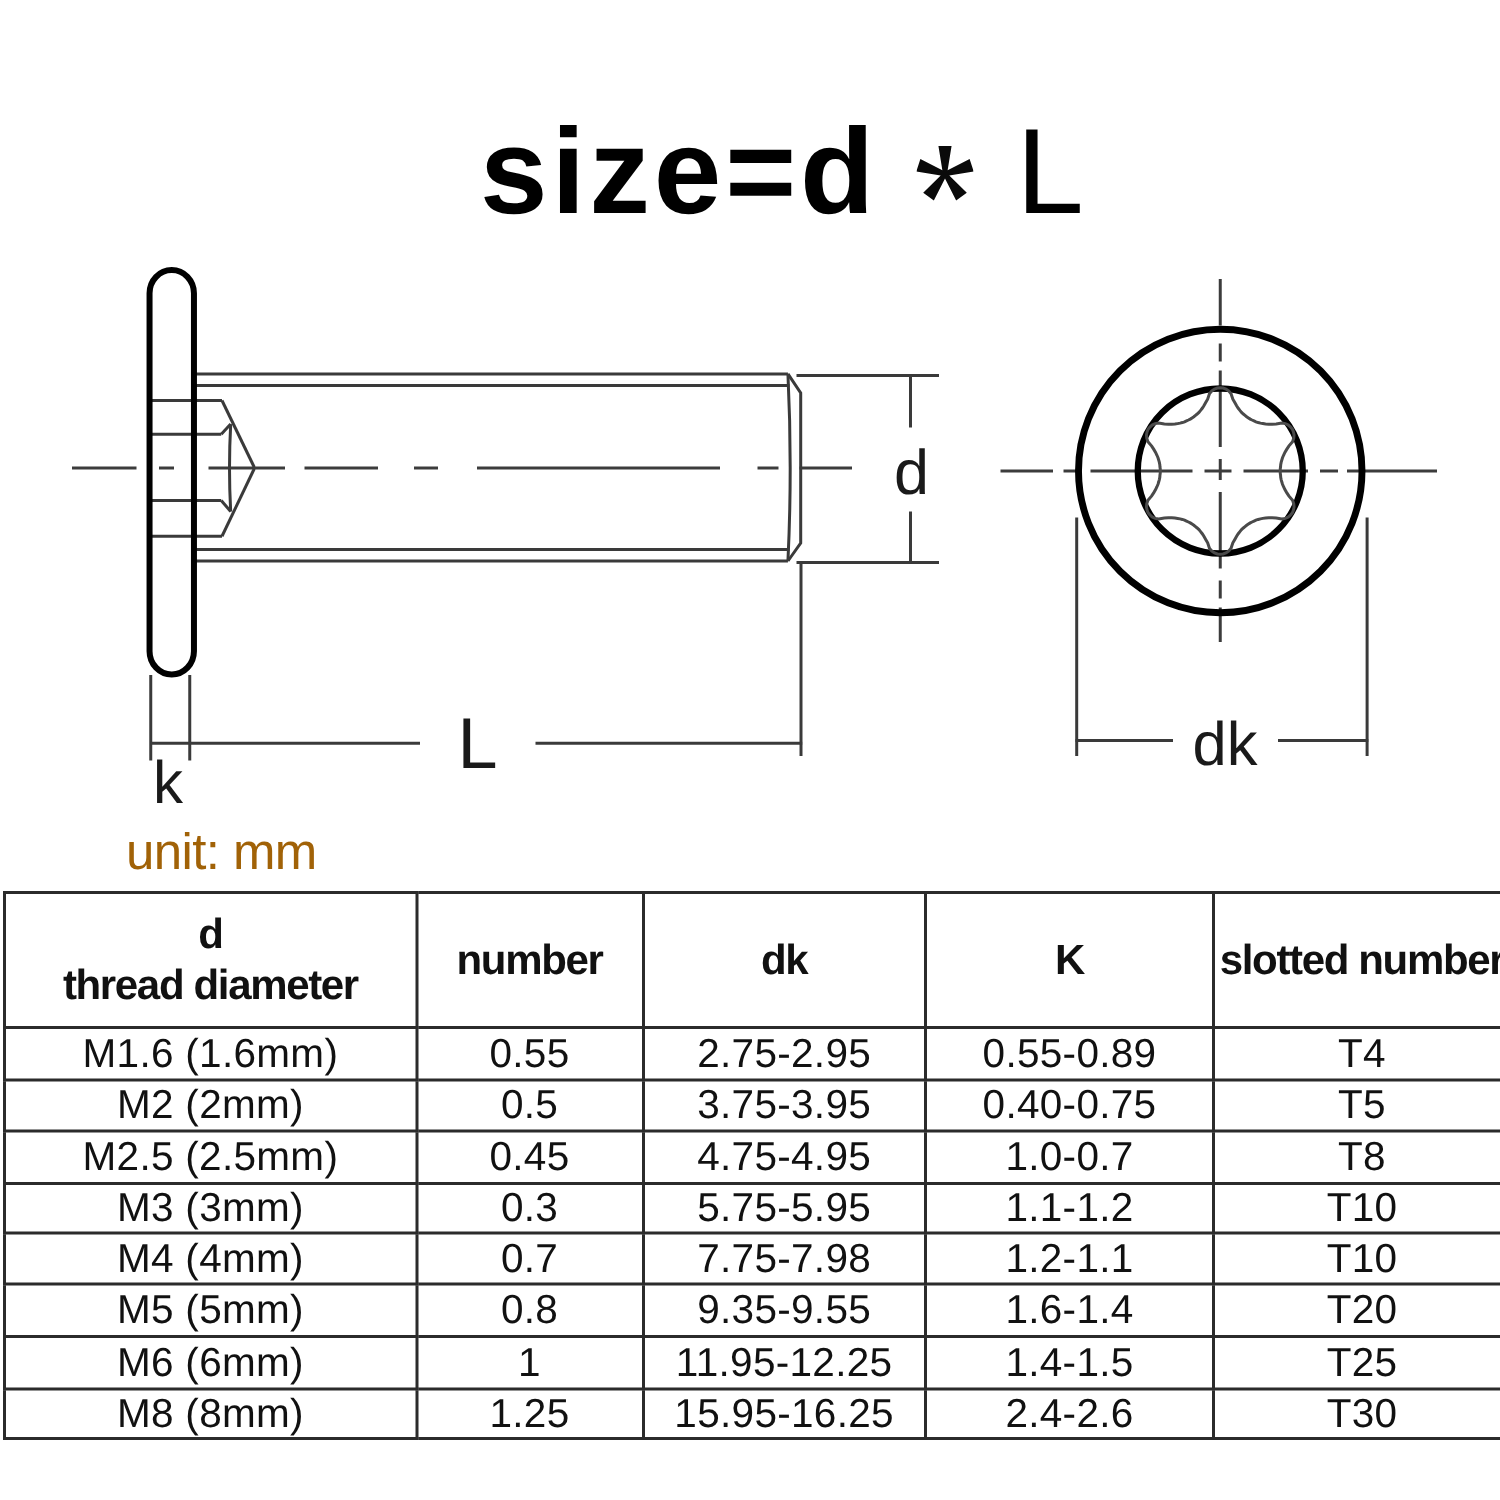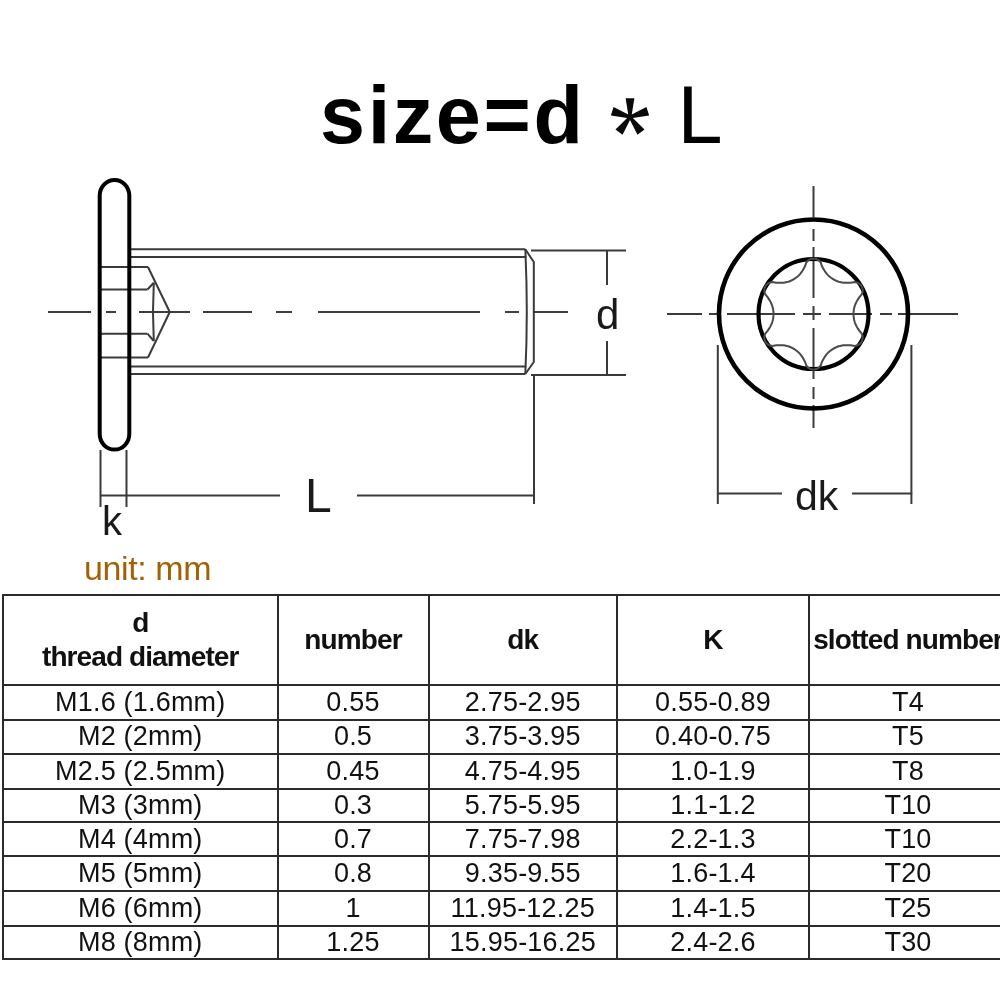--- a/index.html
+++ b/index.html
@@ -133,35 +133,35 @@
         <td>M2 (2mm)</td>
         <td>0.5</td>
         <td>3.75-3.95</td>
         <td>0.40-0.75</td>
         <td>T5</td>
       </tr>
   <tr style="height:34.9px">
         <td>M2.5 (2.5mm)</td>
         <td>0.45</td>
         <td>4.75-4.95</td>
-        <td>1.0-1.9</td>
+        <td>1.0-0.7</td>
         <td>T8</td>
       </tr>
   <tr style="height:33.2px">
         <td>M3 (3mm)</td>
         <td>0.3</td>
         <td>5.75-5.95</td>
         <td>1.1-1.2</td>
         <td>T10</td>
       </tr>
   <tr style="height:34.5px">
         <td>M4 (4mm)</td>
         <td>0.7</td>
         <td>7.75-7.98</td>
-        <td>2.2-1.3</td>
+        <td>1.2-1.1</td>
         <td>T10</td>
       </tr>
   <tr style="height:34.4px">
         <td>M5 (5mm)</td>
         <td>0.8</td>
         <td>9.35-9.55</td>
         <td>1.6-1.4</td>
         <td>T20</td>
       </tr>
   <tr style="height:35.7px">

